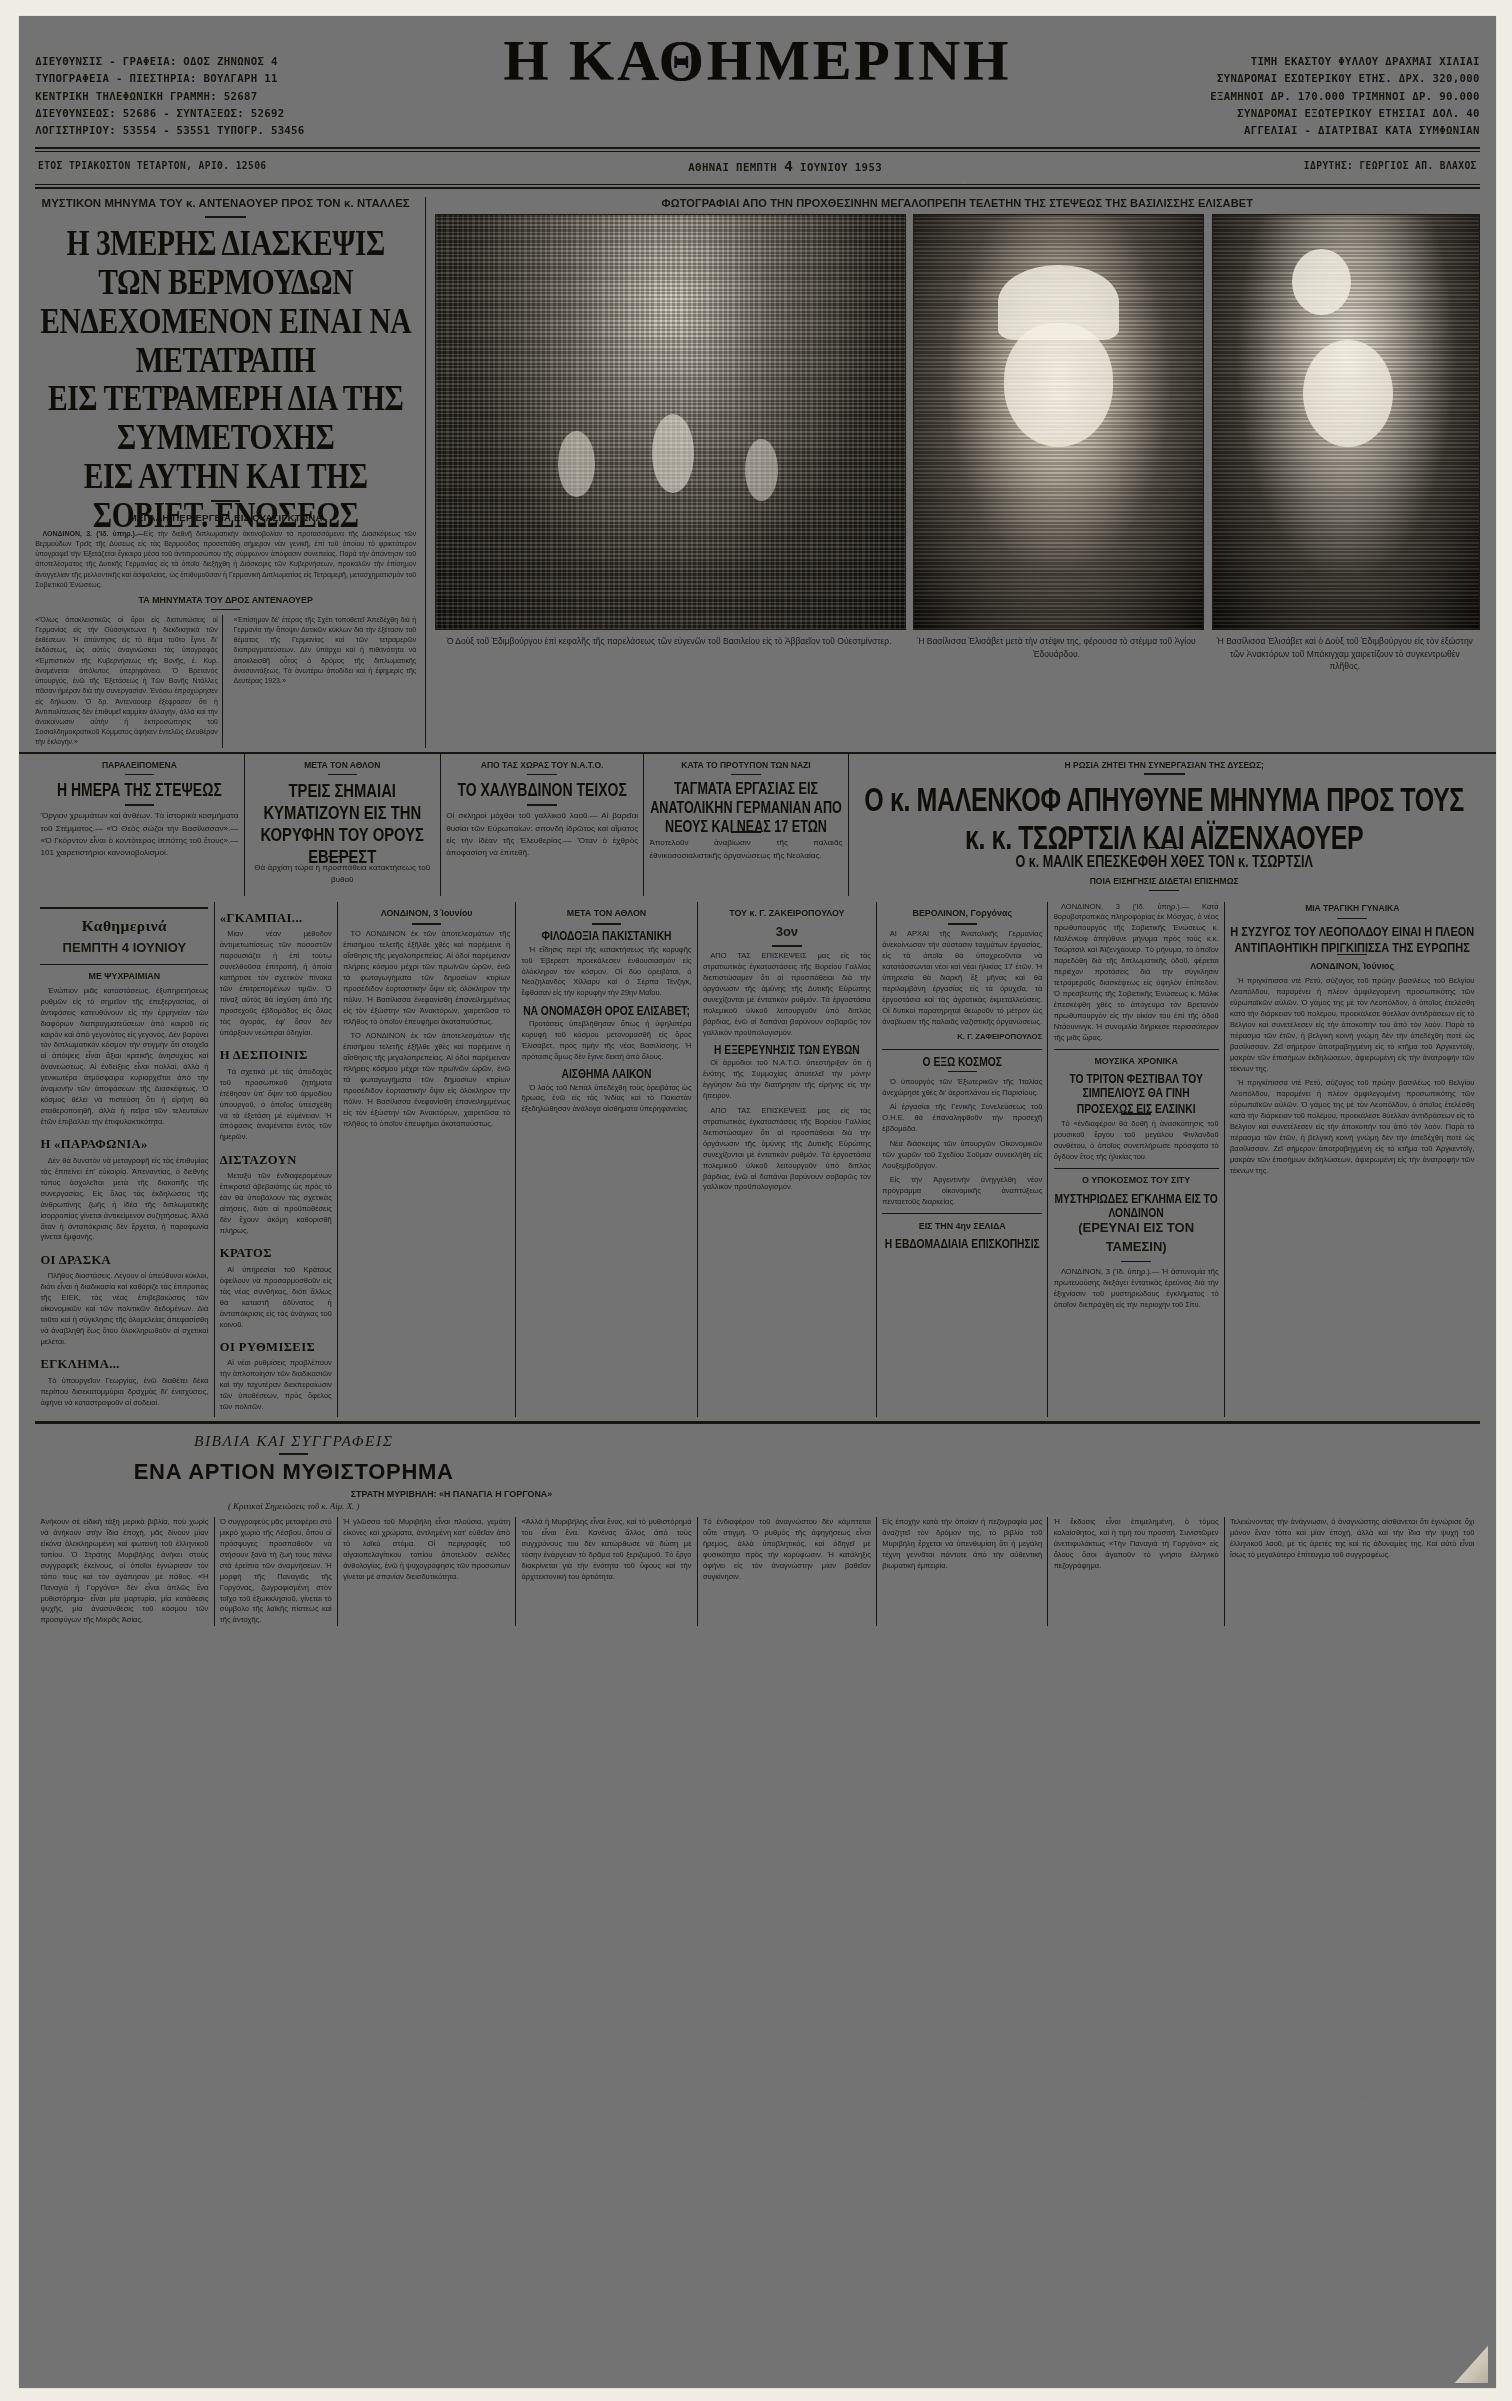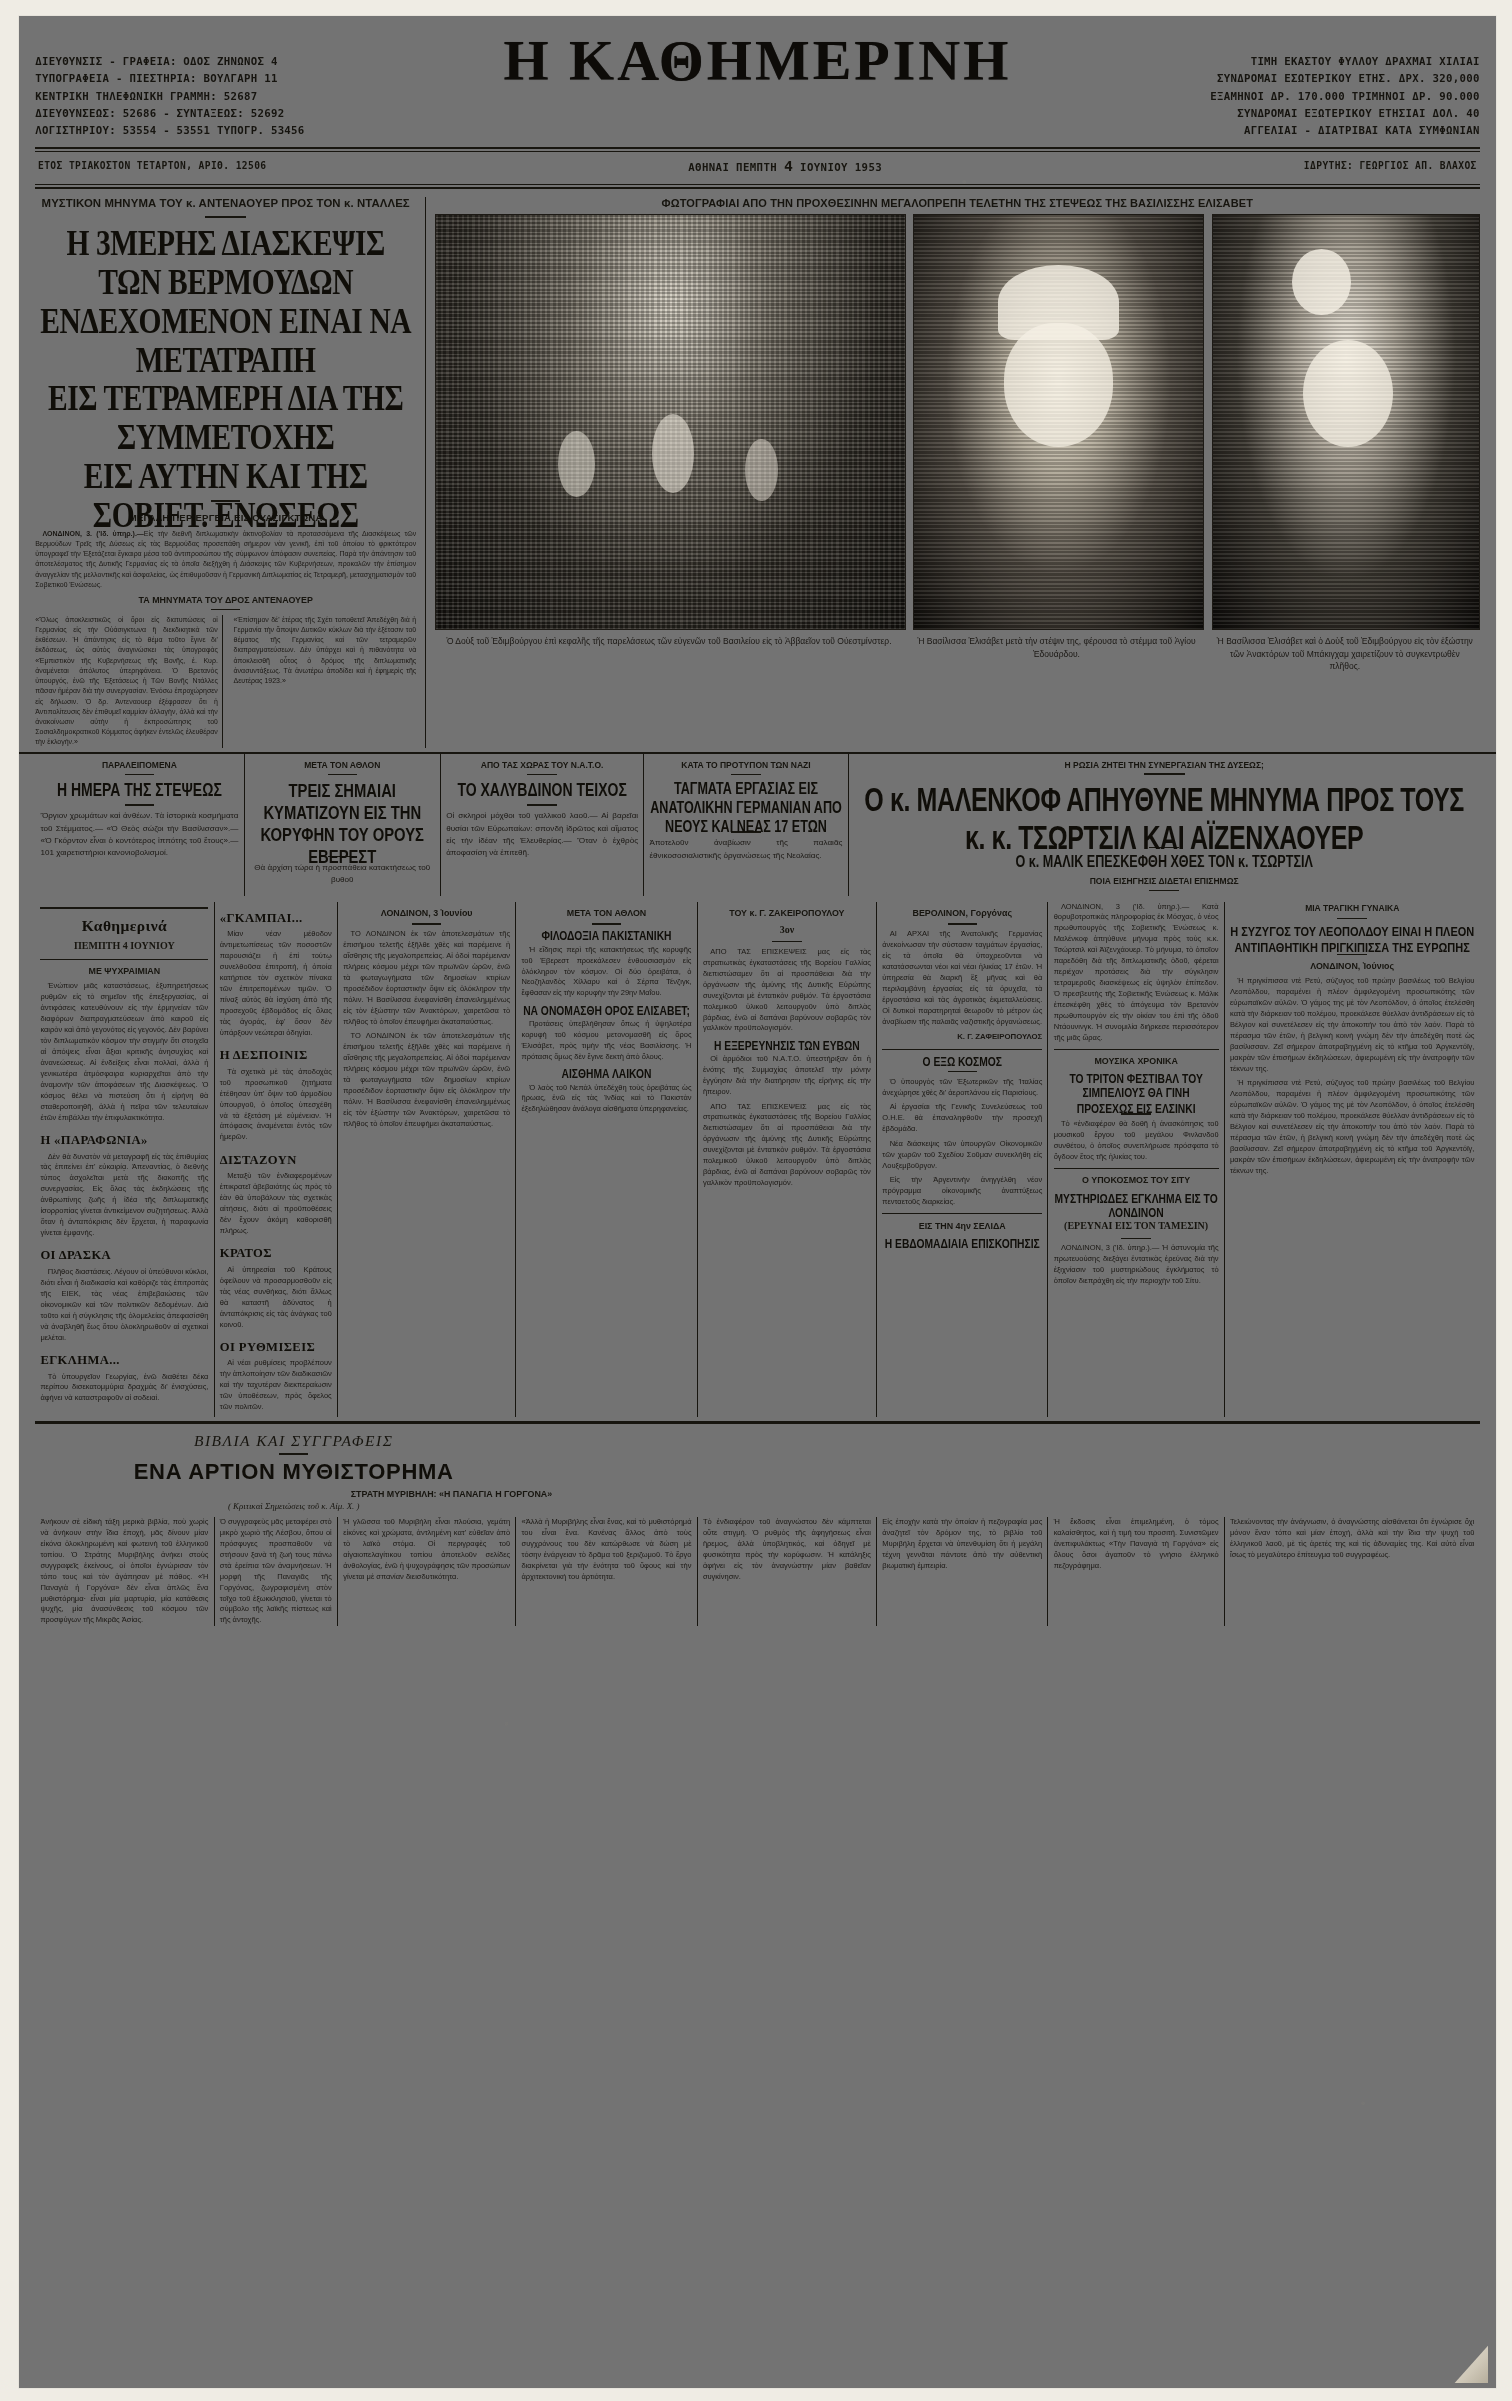--- a/index.html
+++ b/index.html
@@ -153,22 +153,22 @@
     font-size:7.5px;line-height:1.46;color:#1a1713;text-align:justify;
     hyphens:auto;
   }
   .bcol:last-child{border-right:none;}
   .bcol p{margin:0 0 3.7px 0;text-indent:7.4px;}
   .sec-title{
     text-align:center;font-family:"Liberation Serif",serif;font-weight:bold;
     font-size:15.5px;color:#100e09;margin:5.9px 0 1.5px 0;letter-spacing:0.4px;
   }
   .sec-sub{
-    text-align:center;font-family:Liberation Serif, serif;font-weight:bold;
-    font-size:10px;color:#17150f;margin-bottom:3px;
+    text-align:center;font-family:Liberation Sans, sans-serif;font-weight:bold;
+    font-size:13px;color:#17150f;margin-bottom:3px;
   }
   .dropcap-head{
     font-family:"Liberation Serif",serif;font-weight:bold;font-size:12.6px;
     color:#100e09;margin:7.4px 0 2.2px 0;letter-spacing:0.4px;
   }
   .inline-head{
     font-family:"Liberation Sans",sans-serif;font-weight:bold;font-size:8.9px;
     text-align:center;color:#17150f;margin:5.2px 0 3px 0;
   }
   .box-head{

